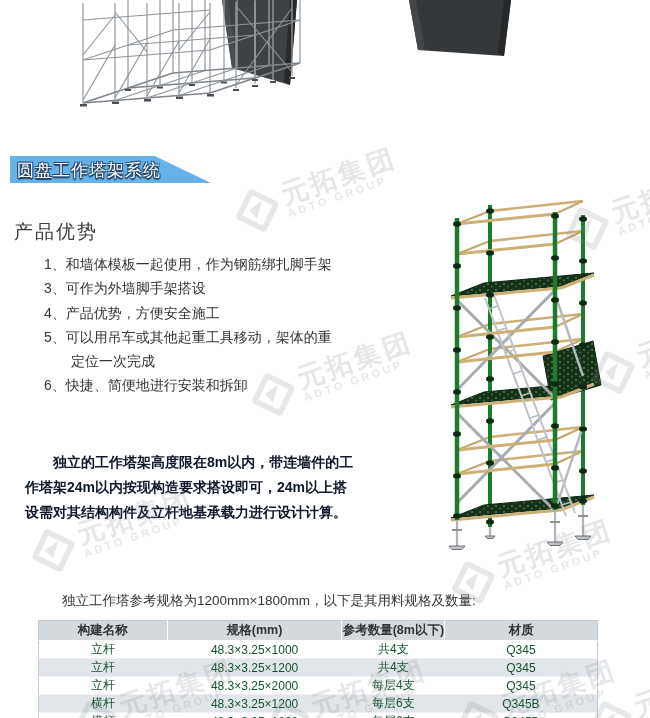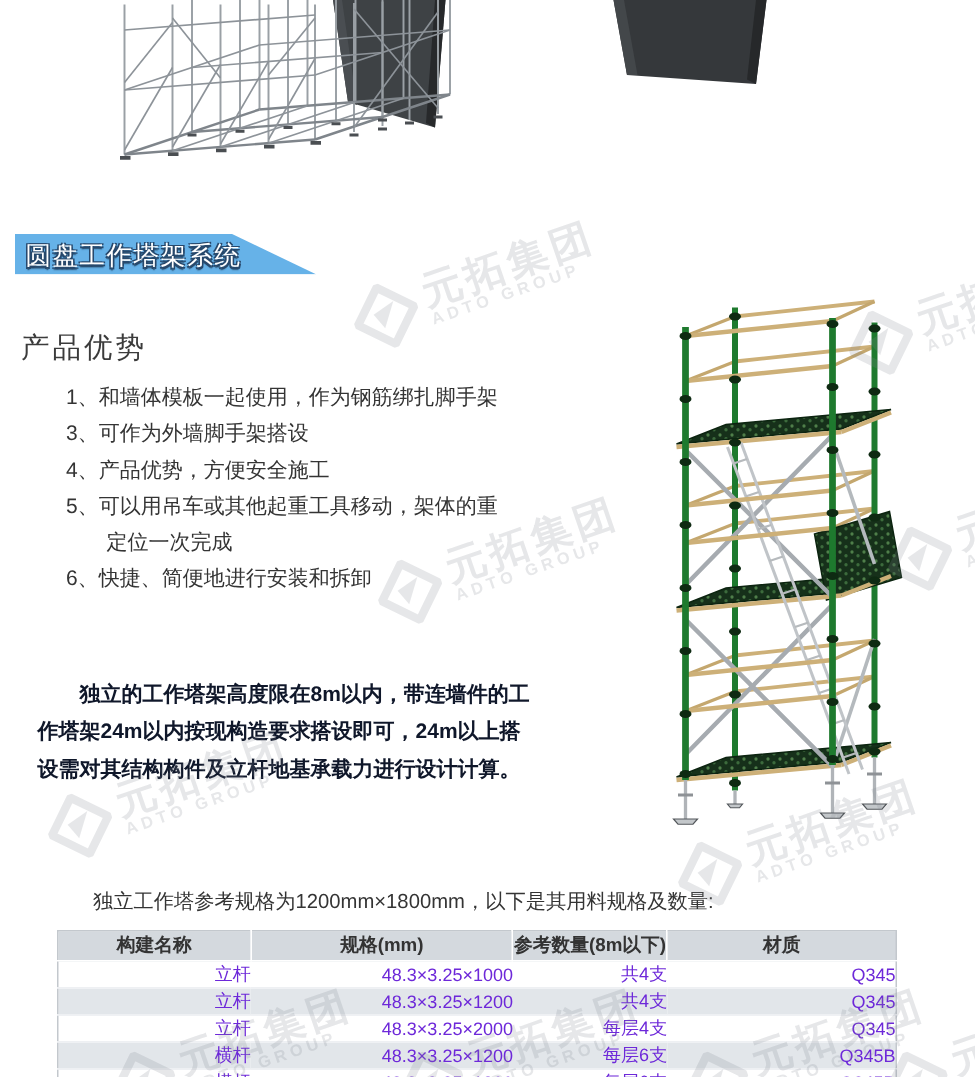--- a/index.html
+++ b/index.html
@@ -26,21 +26,21 @@
   .tower{position:absolute;left:430px;top:186px;}
 
   .spec-note{position:absolute;left:26px;top:592px;font-size:13.5px;color:#343434;margin-left:36px;}
 
   
   .spec-table{position:absolute;left:38px;top:620px;width:560px;border-collapse:collapse;font-size:12px;
               border:1px solid #c3c8cd;border-bottom:none;}
   .spec-table th{background:#d4d9de;color:#333;font-weight:bold;height:19px;padding:0;text-align:center;
               border-right:1px solid #fff;border-bottom:1px solid #fff;font-size:12.5px;}
   .spec-table th:last-child{border-right:none;font-family:Liberation Mono, monospace;}
-  .spec-table td{height:17px;padding:0;text-align:right;color:#6d28d9;border-bottom:1px solid #eef0f3;}
+  .spec-table td{height:17px;padding:0;text-align:center;color:#14532d;border-bottom:1px solid #eef0f3;}
   .spec-table tr.alt td{background:#e2e6ea;}
 
   
   .wm{position:absolute;display:flex;align-items:center;gap:6px;transform:rotate(-19deg);
       color:rgba(128,136,144,0.20);pointer-events:none;white-space:nowrap;}
   .wm .tx{display:flex;flex-direction:column;line-height:1.05;}
   .wm .cn{font-size:27px;font-weight:bold;letter-spacing:3px;}
   .wm .en{font-size:11px;font-weight:bold;letter-spacing:3px;}
 </style>
 </head>

